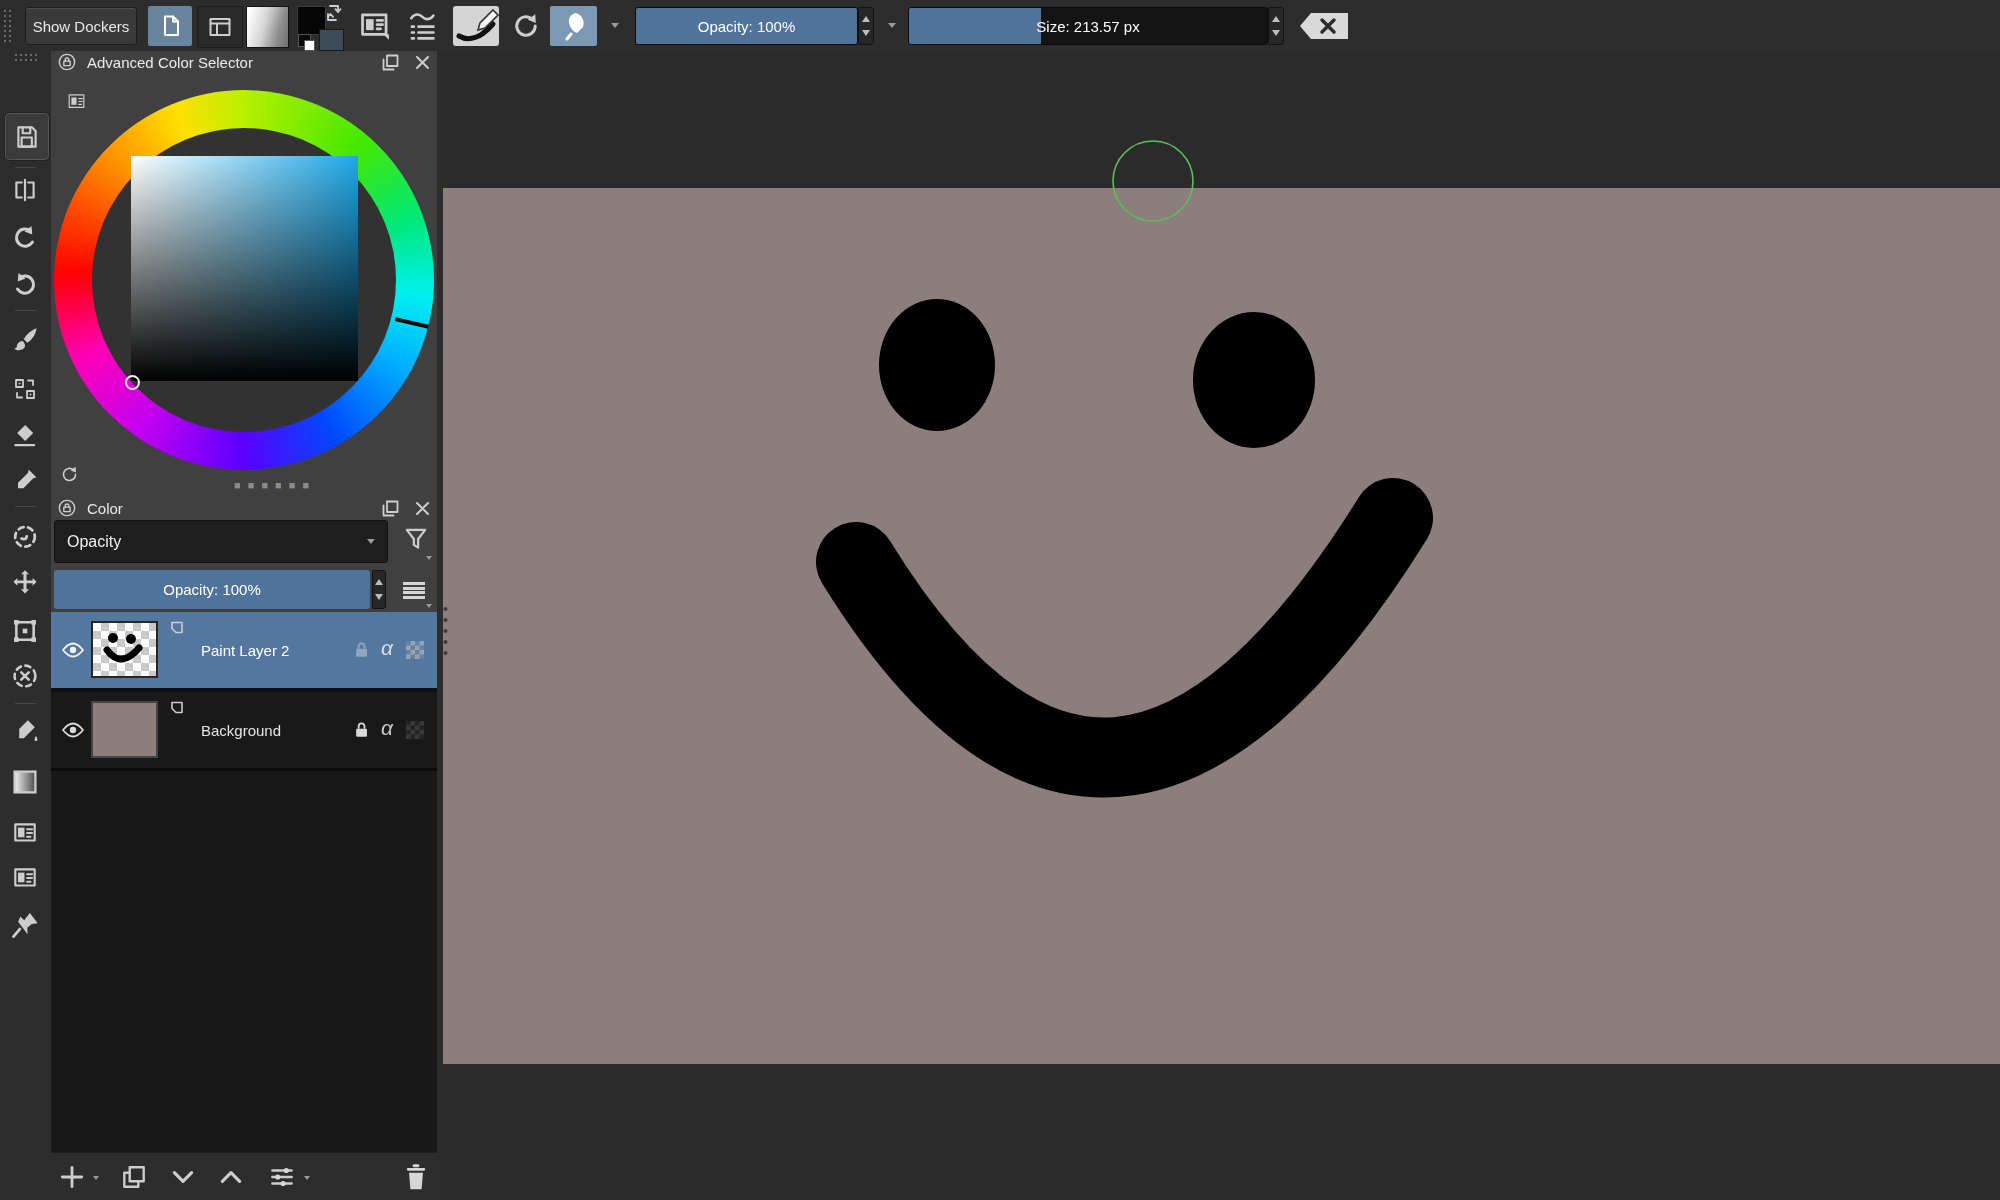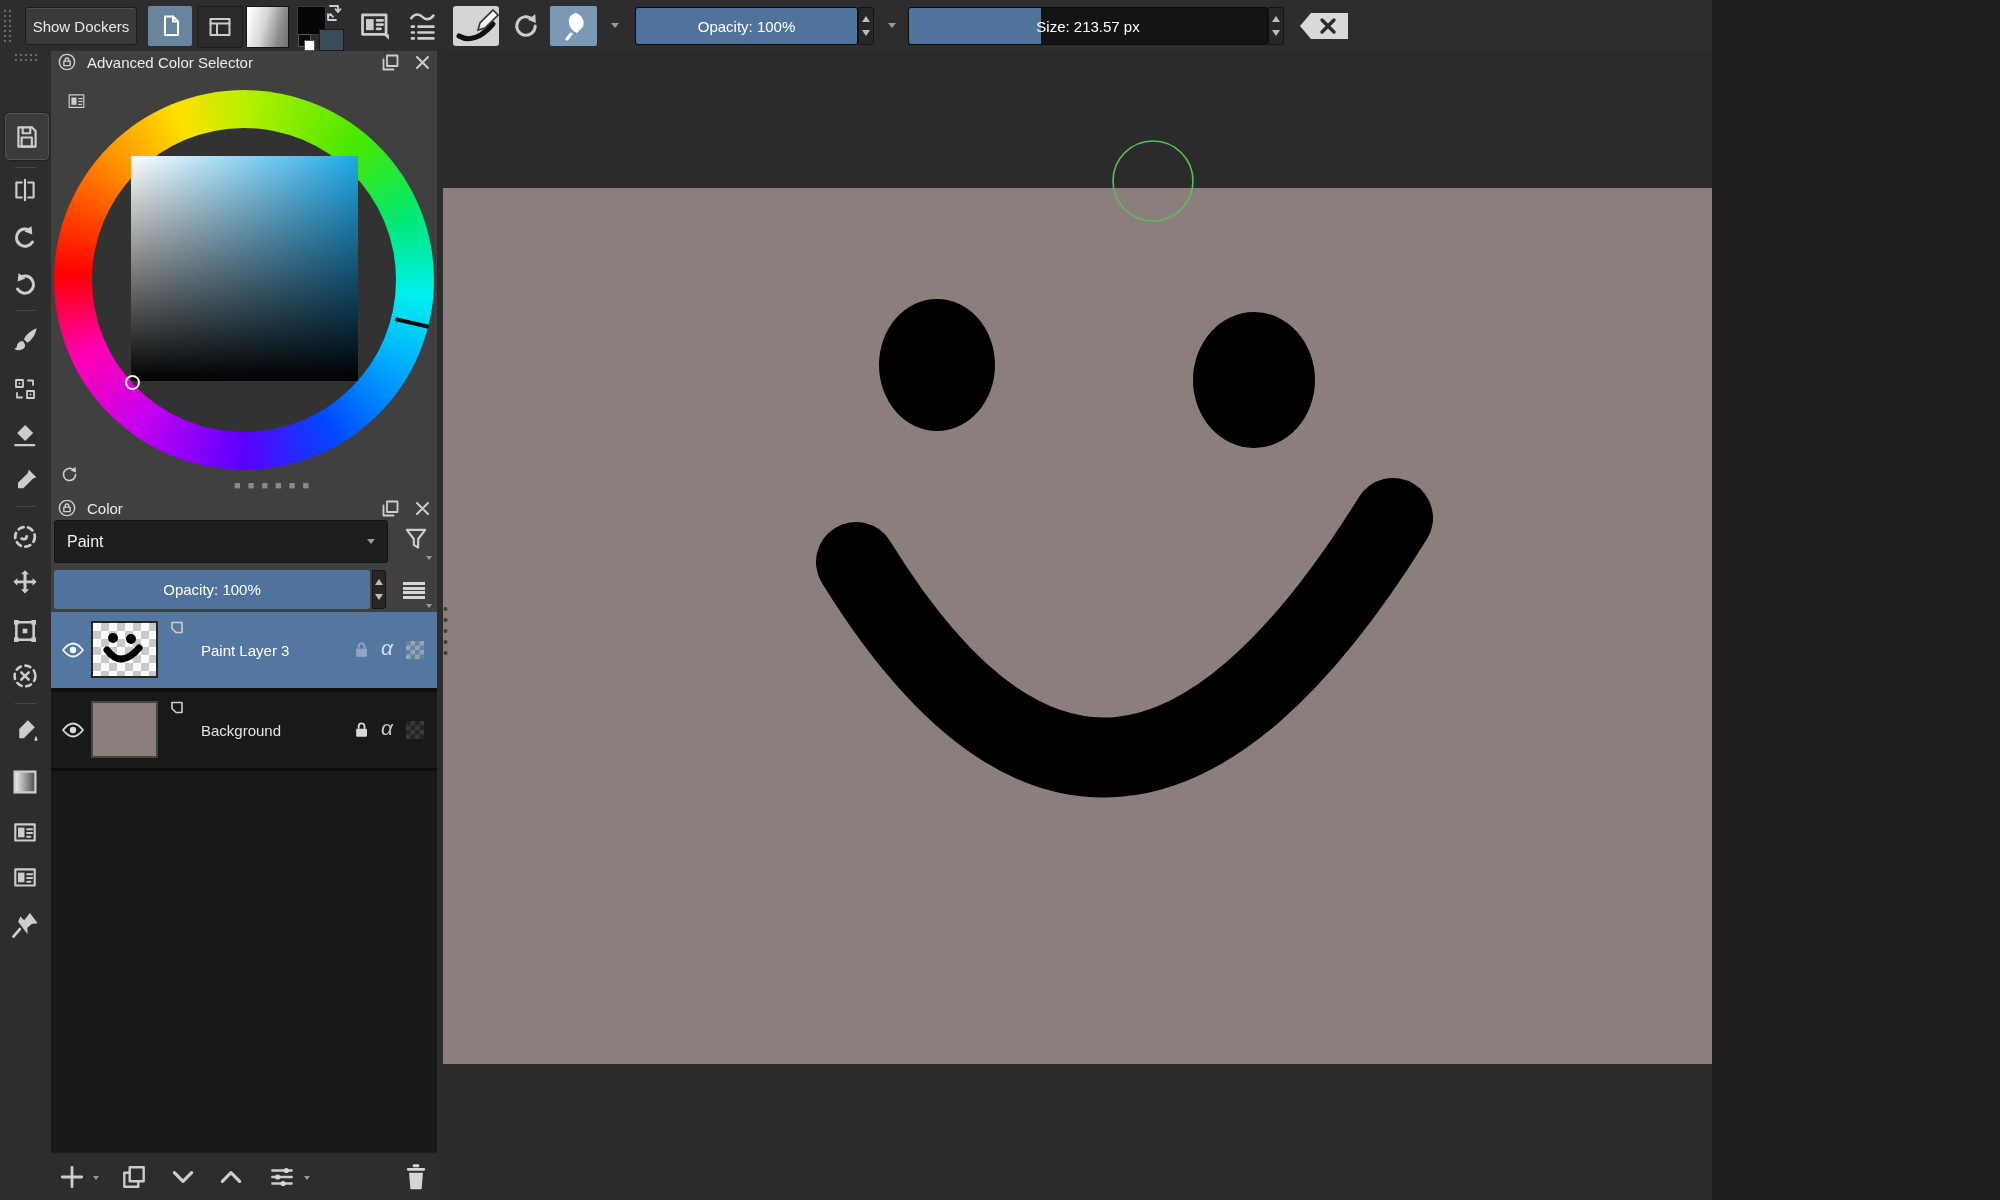--- a/index.html
+++ b/index.html
@@ -1,16 +1,16 @@
 <!DOCTYPE html>
 <html><head>
 <meta charset="utf-8">
 <style>
   html,body{margin:0;padding:0;background:#1e1e1e;}
-  #app{position:relative;width:1712px;height:1200px;background:#2b2b2b;overflow:hidden;
+  #app{position:relative;width:2000px;height:1200px;background:#2b2b2b;overflow:hidden;
        font-family:"Liberation Sans",sans-serif;color:#e6e6e6;-webkit-user-select:none;}
   .abs{position:absolute;}
   svg{display:block;}
   .ico{stroke:#cdcdcd;fill:none;stroke-width:2;stroke-linecap:round;stroke-linejoin:round;}
 
   
   #top-toolbar{left:0;top:0;width:2000px;height:51px;background:#2d2d2d;border-bottom:1px solid #242424;}
   .grip-v{width:11px;height:34px;background:radial-gradient(circle at 2px 2px,#6a6a6a 1.1px,transparent 1.3px);
           background-size:5px 5px;}
   .tbtn{border-radius:3px;box-sizing:border-box;}
@@ -375,21 +375,21 @@
     <div class="abs dock-title" style="left:36px;top:449px;">Color</div>
     <svg class="abs ico" style="left:331px;top:449px;stroke-width:1.8;" width="17" height="17" viewBox="0 0 17 17">
       <rect x="5" y="1.5" width="10.5" height="10.5"></rect>
         <path d="M1.5 5.5v10h10"></path>
     </svg>
     <svg class="abs ico" style="left:363px;top:449px;stroke-width:2;" width="17" height="17" viewBox="0 0 17 17">
       <path d="M3 3l11 11M14 3L3 14"></path>
     </svg>
 
     <div id="blend-select" class="abs">
-      <span>Paint</span>
+      <span>Opacity</span>
       <div class="caret"></div>
     </div>
     <svg class="abs ico" style="left:351px;top:474px;stroke-width:2;" width="28" height="28" viewBox="0 0 26 26">
       <path d="M4.5 4.5h17l-6.5 8.5v8l-4-2.5v-5.5z"></path>
     </svg>
     <div class="abs caret" style="left:375px;top:505px;border-left-width:3.5px;border-right-width:3.5px;border-top-width:4.5px;"></div>
 
     <div id="layer-opacity" class="abs">
       <span>Opacity:  100%</span>
     </div>
@@ -415,21 +415,21 @@
         <div class="abs lthumb checker-bg">
           <svg width="63" height="53" viewBox="0 0 63 53">
             <circle cx="20" cy="15" r="5" fill="#000"></circle>
               <circle cx="38" cy="16" r="5" fill="#000"></circle>
             <path d="M14 27 Q28 46 46 25" stroke="#000" stroke-width="7" fill="none" stroke-linecap="round"></path>
           </svg>
         </div>
         <svg class="abs lbadge ico" viewBox="0 0 16 16" style="stroke-width:1.6;">
           <path d="M3 2.5h10v10H7L3 8.5z"></path>
         </svg>
-        <div class="abs lname">Paint Layer 3</div>
+        <div class="abs lname">Paint Layer 2</div>
         <svg class="abs lock" viewBox="0 0 24 24" style="opacity:.35;">
           <rect x="5" y="10.5" width="13" height="9.5" rx="1" fill="#fff"></rect>
           <path d="M8 10.5V7.5a3.5 3.5 0 0 1 7 0v3" stroke="#fff" stroke-width="2.2" fill="none"></path>
         </svg>
         <div class="abs alpha">α</div>
         <div class="abs inherit"></div>
       </div>
 
       <div class="abs lrow" style="top:80px;background:#191919;border-bottom:3px solid #0c0c0c;">
         <svg class="abs eye ico" viewBox="0 0 24 24" style="stroke:#d9d9d9;stroke-width:1.8;">

